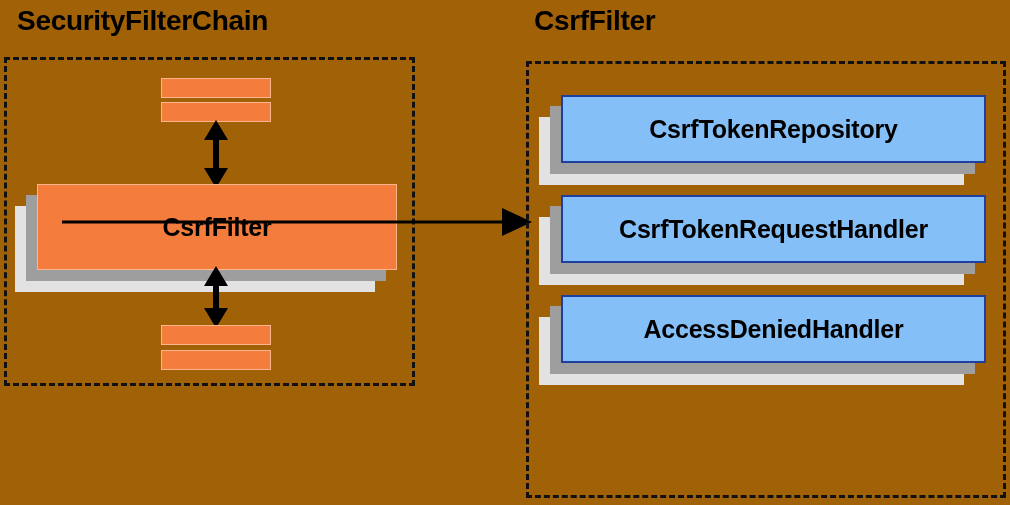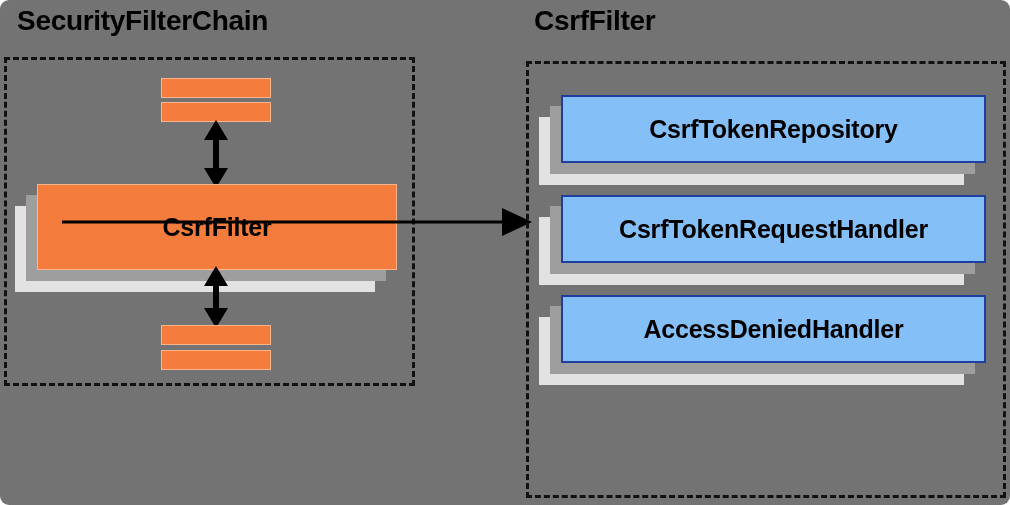--- a/index.html
+++ b/index.html
@@ -7,23 +7,22 @@
     padding: 0;
     background: #ffffff;
   }
   body {
     font-family: "Liberation Sans", sans-serif;
   }
   #canvas {
     position: relative;
     width: 1010px;
     height: 505px;
-    background: #737373;
+    background: #a16207;
     overflow: hidden;
-    border-radius: 9px;
   }
 
   .panel-title {
     position: absolute;
     font-weight: bold;
     font-size: 28px;
     line-height: 28px;
     color: #000000;
     white-space: nowrap;
     letter-spacing: -0.3px;

